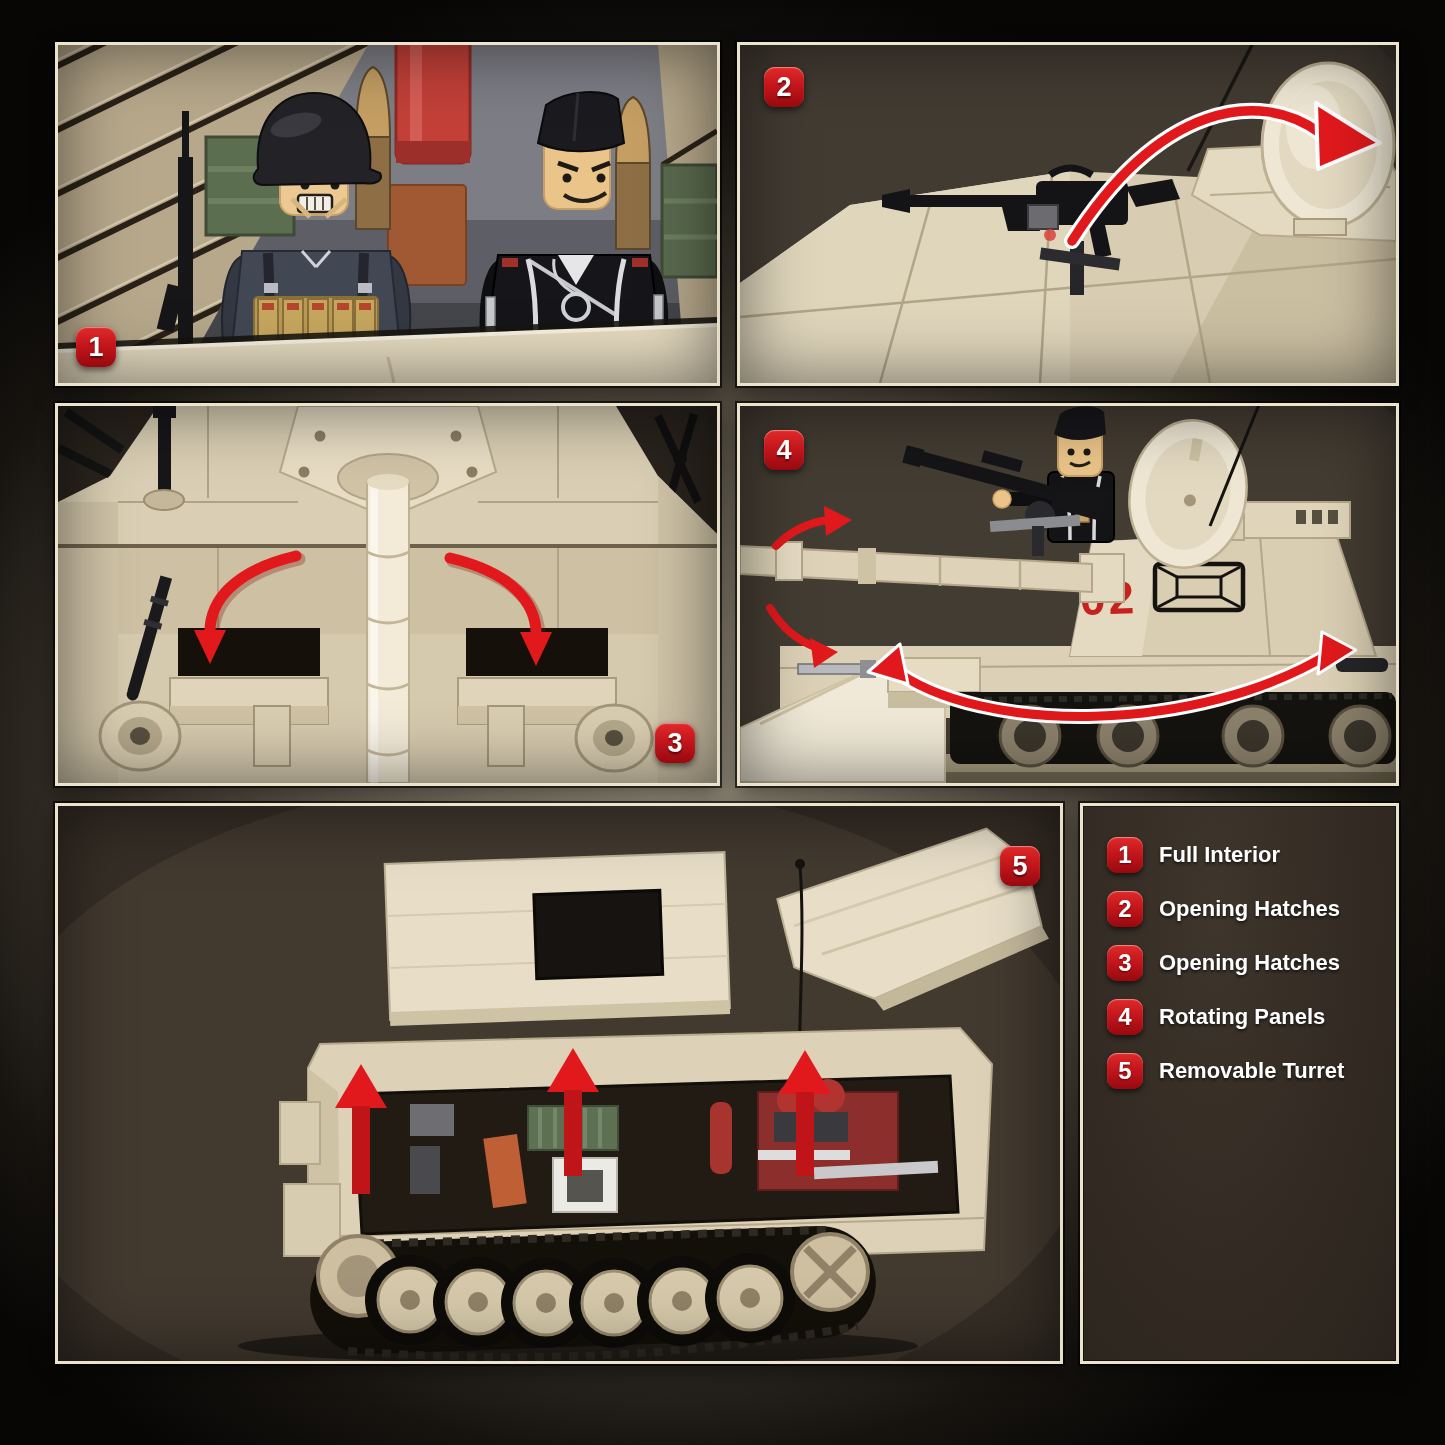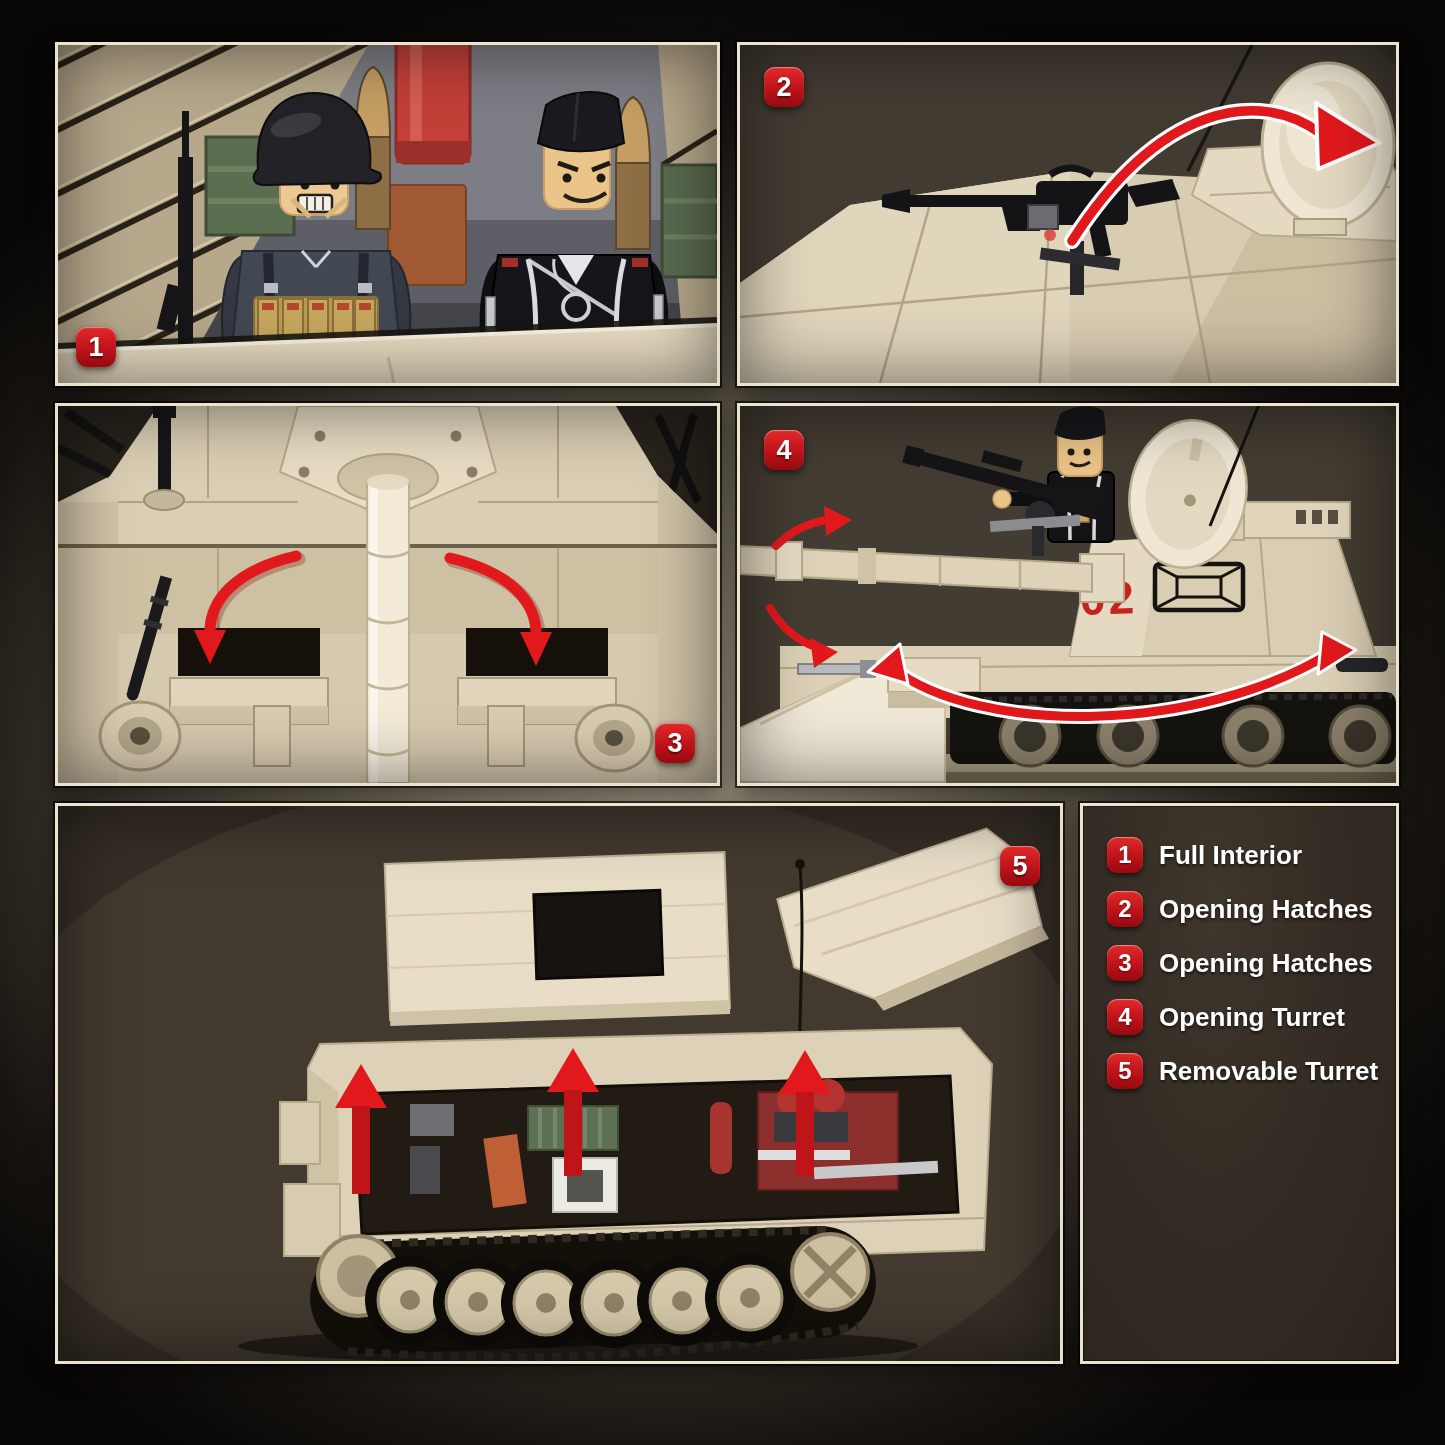--- a/index.html
+++ b/index.html
@@ -40,21 +40,21 @@
   .legend-body{padding:22px 10px 0 24px;}
   .legend-row{display:flex;align-items:center;height:54px;}
   .legend-badge{
     flex:0 0 36px;width:36px;height:36px;border-radius:10px;
     background:linear-gradient(180deg,#e02a2a 0%,#c4161c 45%,#97090f 100%);
     box-shadow:0 3px 5px rgba(0,0,0,.55), inset 0 1px 1px rgba(255,255,255,.45);
     color:#fff;font-size:24px;font-weight:700;line-height:36px;text-align:center;
     text-shadow:0 1px 2px rgba(0,0,0,.5);
   }
   .legend-label{
-    margin-left:16px;color:#ffffff;font-size:26px;font-weight:700;
+    margin-left:16px;color:#ffffff;font-size:22px;font-weight:700;
     text-shadow:0 2px 3px rgba(0,0,0,.65);white-space:nowrap;
   }
 </style>
 </head>
 <body>
 
 <div class="page">
 
   <div class="panel p1">
     <svg viewBox="0 0 659 338" preserveAspectRatio="none">
@@ -567,21 +567,21 @@
       <div class="legend-row">
         <div class="legend-badge">2</div>
         <div class="legend-label">Opening Hatches</div>
       </div>
       <div class="legend-row">
         <div class="legend-badge">3</div>
         <div class="legend-label">Opening Hatches</div>
       </div>
       <div class="legend-row">
         <div class="legend-badge">4</div>
-        <div class="legend-label">Opening Turret</div>
+        <div class="legend-label">Rotating Panels</div>
       </div>
       <div class="legend-row">
         <div class="legend-badge">5</div>
         <div class="legend-label">Removable Turret</div>
       </div>
     </div>
   </div>
 
 </div>
 

